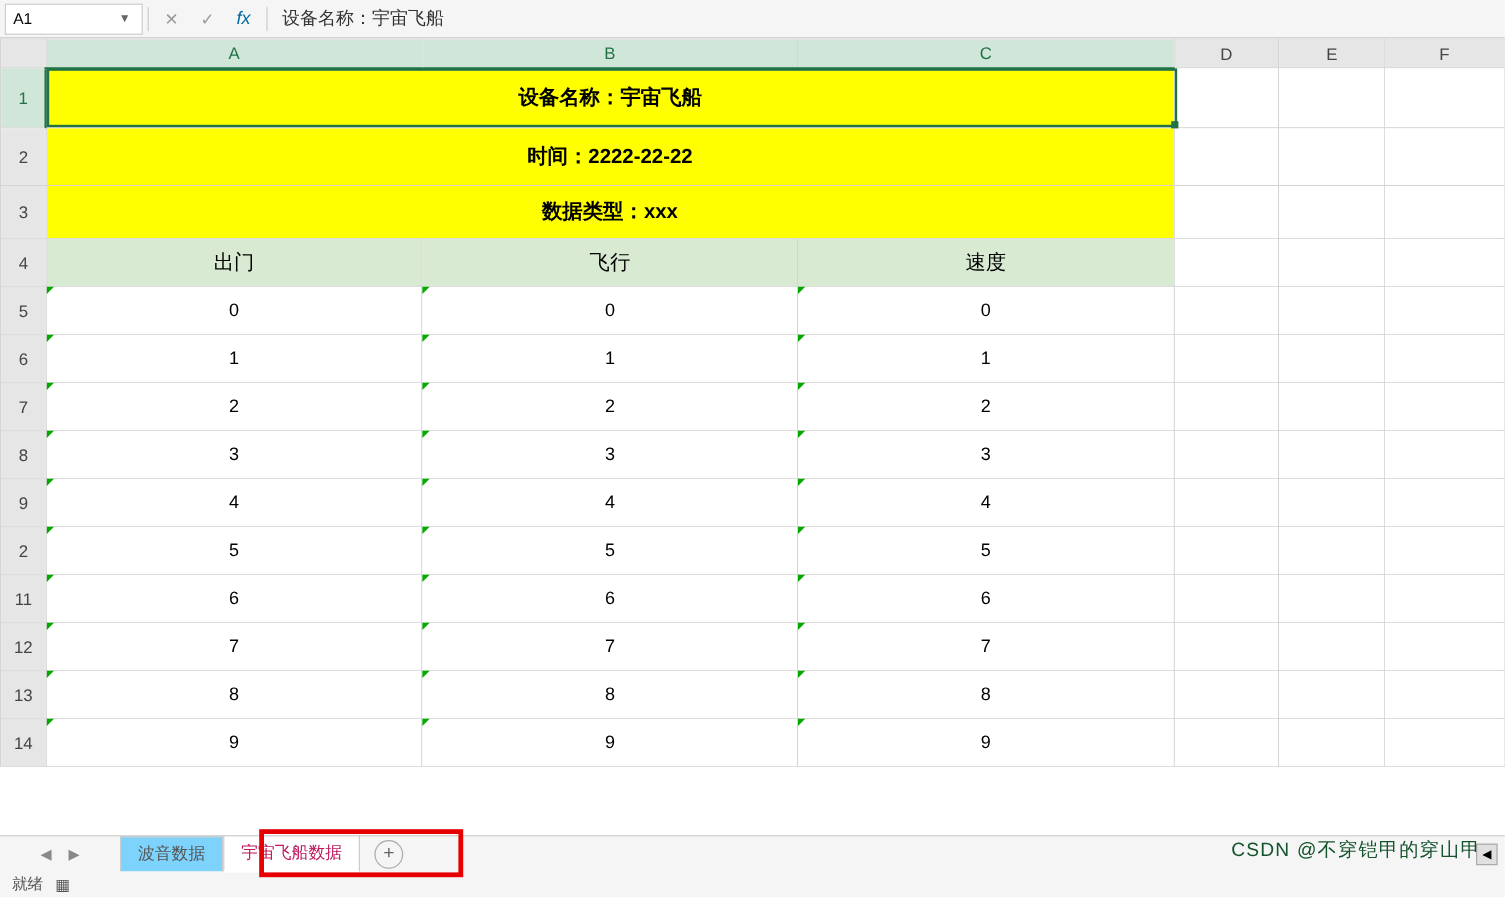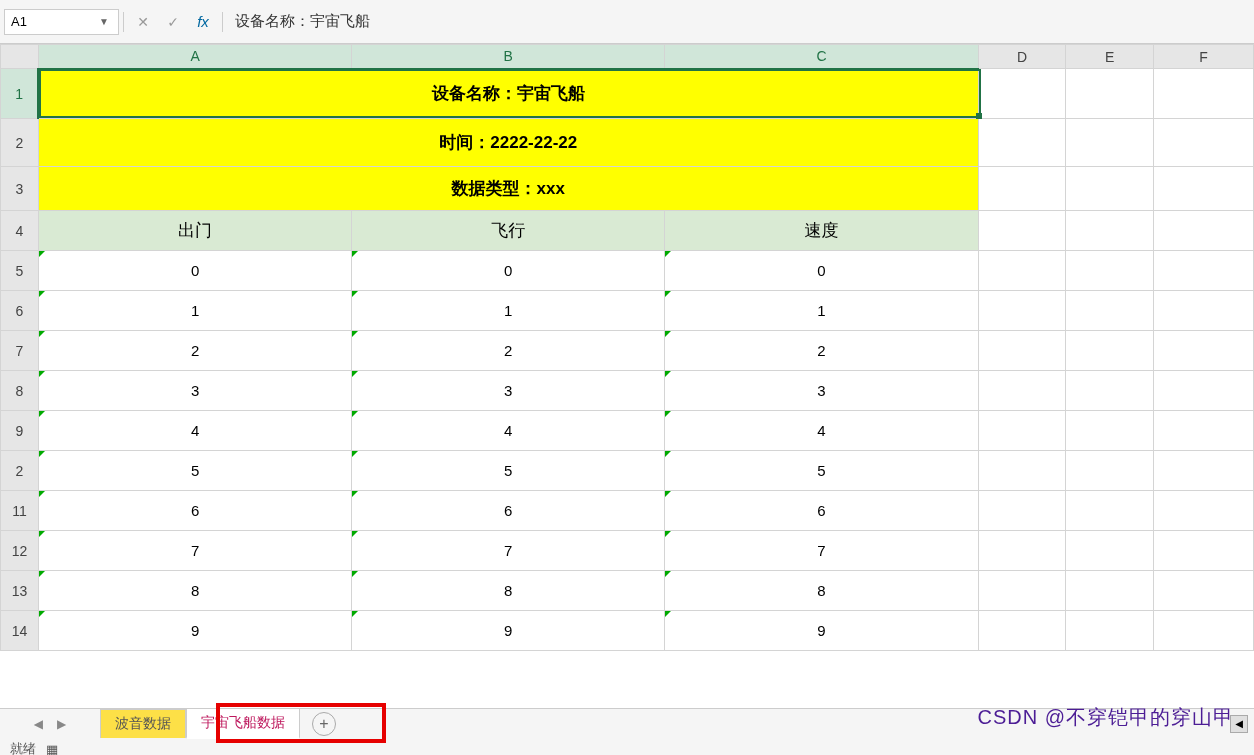--- a/index.html
+++ b/index.html
@@ -1,18 +1,18 @@
 <!DOCTYPE html>
 <html><head>
   <meta charset="utf-8">
   <style>
     * { margin: 0; padding: 0; box-sizing: border-box; }
     body { font-family: "Microsoft YaHei", sans-serif; font-size: 14px; background: #fff; overflow: hidden; }
     
-    .formula-bar { display: flex; align-items: center; height: 44px; border-bottom: 1px solid #ccc; background: #f5f5f5; }
+    .formula-bar { display: flex; align-items: center; height: 32px; border-bottom: 1px solid #ccc; background: #f5f5f5; }
     .name-box { width: 115px; height: 26px; background: #fff; border: 1px solid #ccc; padding: 0 6px; display: flex; align-items: center; font-size: 13px; margin-left: 4px; }
     .name-box-dropdown { width: 16px; font-size: 10px; color: #666; text-align: center; }
     .fb-btn { width: 30px; text-align: center; color: #999; font-size: 14px; }
     .fb-btn.fx { font-style: italic; color: #0369a1; font-size: 15px; }
     .fb-divider { width: 1px; height: 20px; background: #ccc; margin: 0 4px; }
     .formula-input { flex: 1; height: 26px; padding: 0 8px; font-size: 15px; color: #333; display: flex; align-items: center; }
     
     .grid-wrap { position: relative; width: 100%; height: 664px; overflow: hidden; }
     .grid-table { border-collapse: collapse; table-layout: fixed; }
     .grid-table th, .grid-table td { border: 1px solid #d4d4d4; font-weight: normal; position: relative; }
@@ -23,28 +23,28 @@
     .row-head.sel { background: #d0e6d9; color: #217346; border-right: 2px solid #217346; }
     td.cell { background: #fff; text-align: center; font-size: 15px; color: #000; height: 40px; }
     td.yellow { background: #ffff00; font-weight: bold; font-size: 17px; border-bottom: 1px dashed #000; }
     td.header-cell { background: #d9ead3; font-weight: normal; font-size: 17px; height: 30px; }
     .selection-overlay { position: absolute; border: 2px solid #217346; pointer-events: none; top: 25px; left: 39px; width: 942px; height: 49px; }
     .selection-handle { position: absolute; width: 6px; height: 6px; background: #217346; bottom: -3px; right: -3px; }
     .green-mark::before { content: ''; position: absolute; top: 0; left: 0; border-top: 6px solid #0a0; border-right: 6px solid transparent; }
     
     .sheet-bar { display: flex; align-items: center; height: 30px; background: #f5f5f5; border-top: 1px solid #ccc; position: relative; }
     .nav-arrows { width: 100px; display: flex; justify-content: center; gap: 14px; color: #888; font-size: 12px; }
-    .sheet-tab { padding: 5px 14px; border: 1px solid #ccc; background: #fde047; color: #555; font-size: 14px; border-bottom: none; }
+    .sheet-tab { padding: 5px 14px; border: 1px solid #ccc; background: #7dd3fc; color: #555; font-size: 14px; border-bottom: none; }
     .sheet-tab.active { background: #fff; color: #be185d; font-weight: 500; border-bottom: 2px solid #fff; }
     .add-sheet { width: 24px; height: 24px; border: 1px solid #aaa; border-radius: 50%; display: flex; align-items: center; justify-content: center; margin-left: 12px; color: #666; font-size: 16px; }
     .red-highlight { position: absolute; border: 4px solid #e60000; top: -6px; left: 216px; width: 170px; height: 40px; pointer-events: none; }
     .scroll-right { position: absolute; right: 6px; display: flex; align-items: center; gap: 4px; }
     .scroll-btn { width: 18px; height: 18px; background: #e0e0e0; border: 1px solid #aaa; font-size: 10px; display: flex; align-items: center; justify-content: center; }
     
-    .watermark { position: absolute; right: 20px; bottom: 24px; color: #4c1d95; font-size: 20px; pointer-events: none; letter-spacing: 1px; }
+    .watermark { position: absolute; right: 20px; bottom: 36px; color: #14532d; font-size: 16px; pointer-events: none; letter-spacing: 1px; }
     .status-bar { height: 22px; background: #f5f5f5; display: flex; align-items: center; padding: 0 10px; gap: 10px; font-size: 13px; color: #555; }
   </style>
 </head>
 <body>
 
 <div class="formula-bar">
   <div class="name-box">
     <span style="flex:1">A1</span>
     <span class="name-box-dropdown">▼</span>
   </div>

